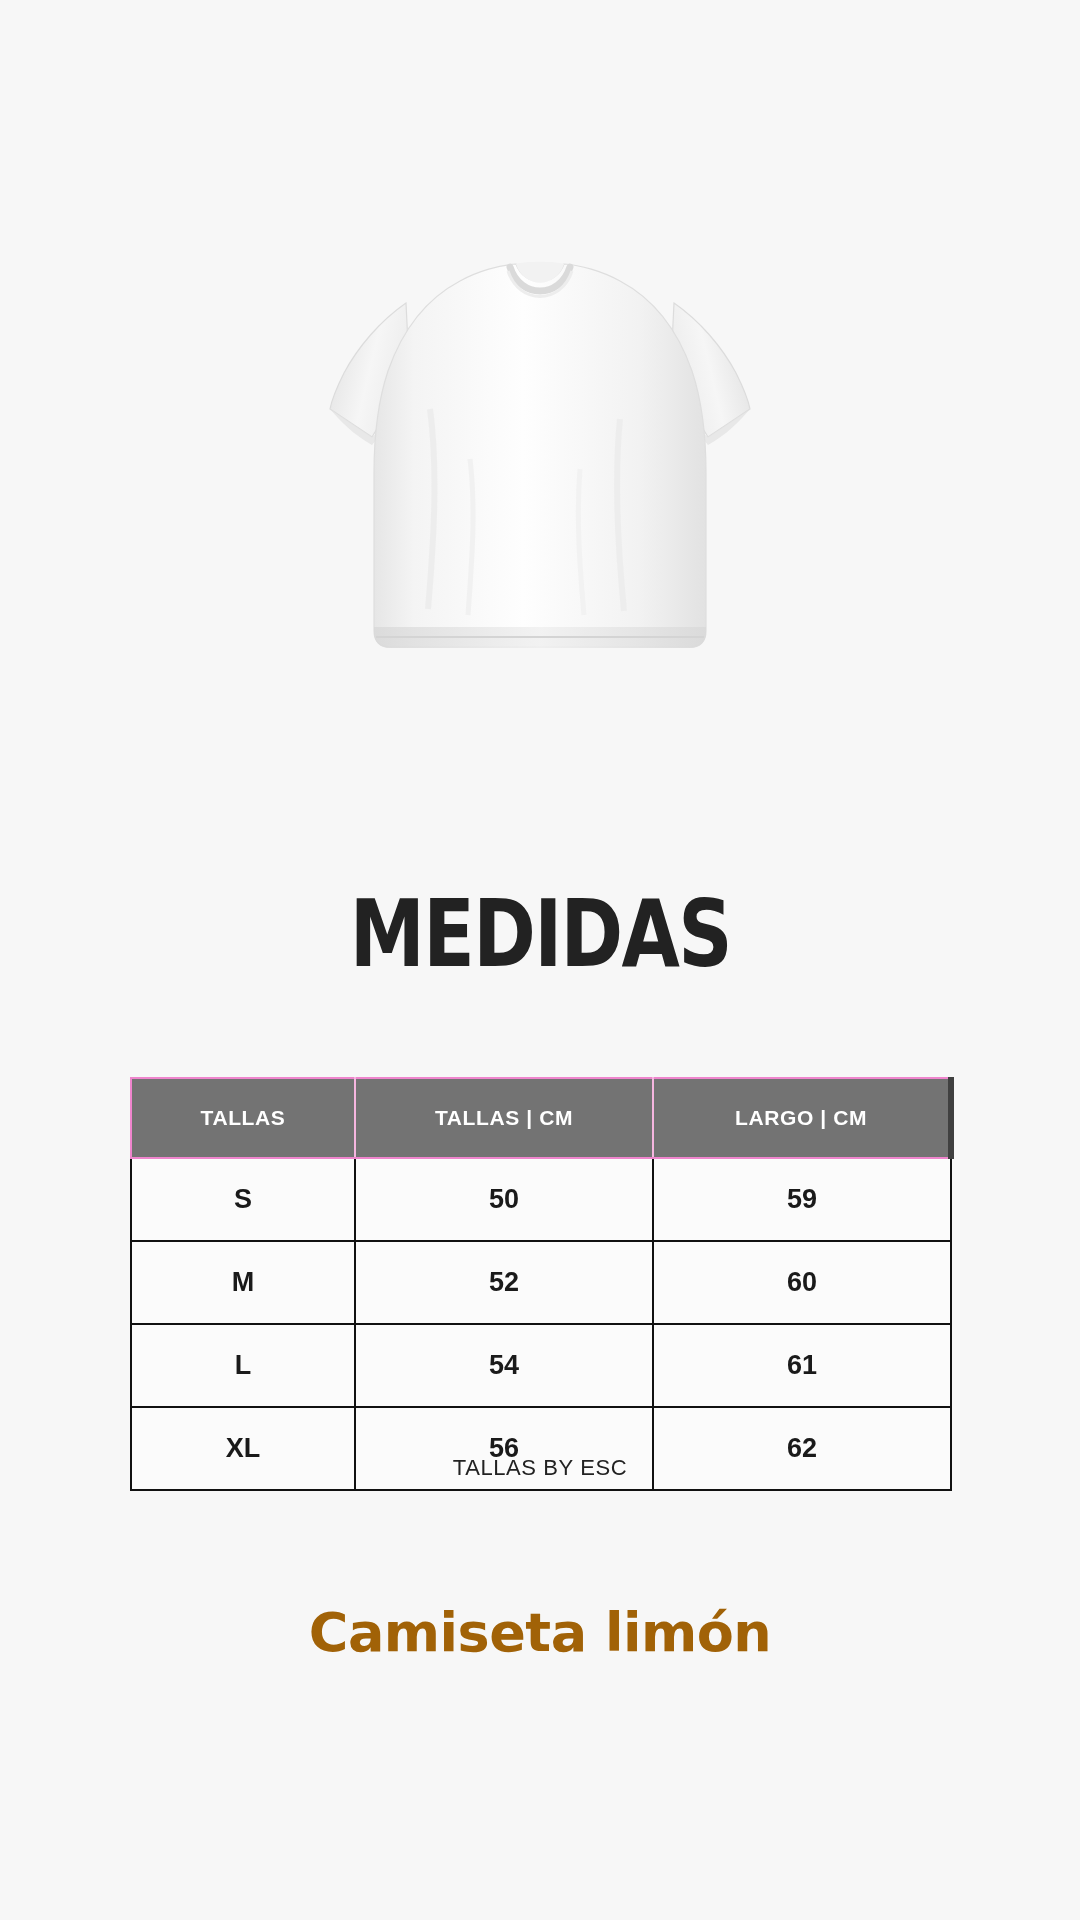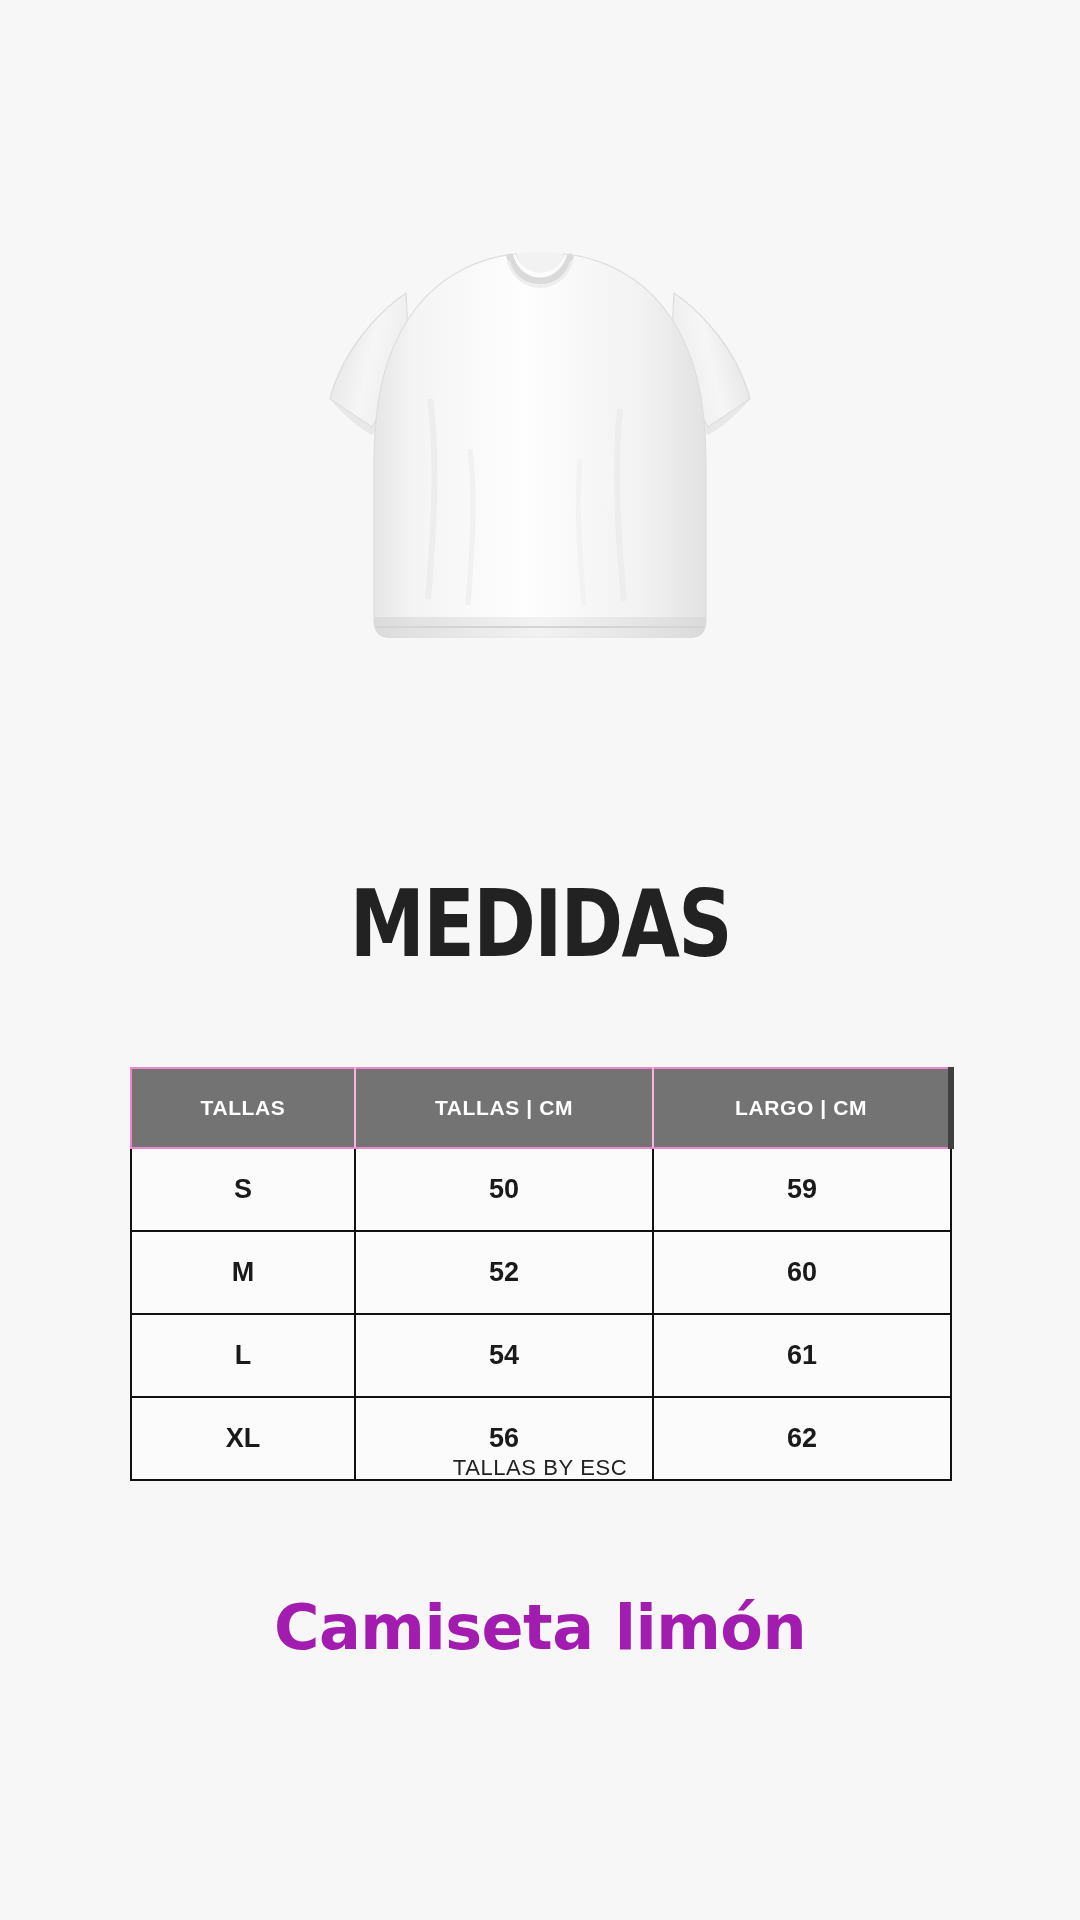--- a/index.html
+++ b/index.html
@@ -93,22 +93,22 @@
     font-size: 27px;
     font-weight: bold;
     color: #1a1a1a;
   }
 
   
   .product-name {
     margin-top: 110px;
     font-family: "DejaVu Sans", sans-serif;
     font-weight: bold;
-    font-size: 62px;
-    color: #a21caf;
+    font-size: 54px;
+    color: #a16207;
     text-align: center;
     letter-spacing: -0.5px;
   }
 
   
   .footer {
     position: absolute;
     left: 0;
     right: 0;
     top: 1455px;

